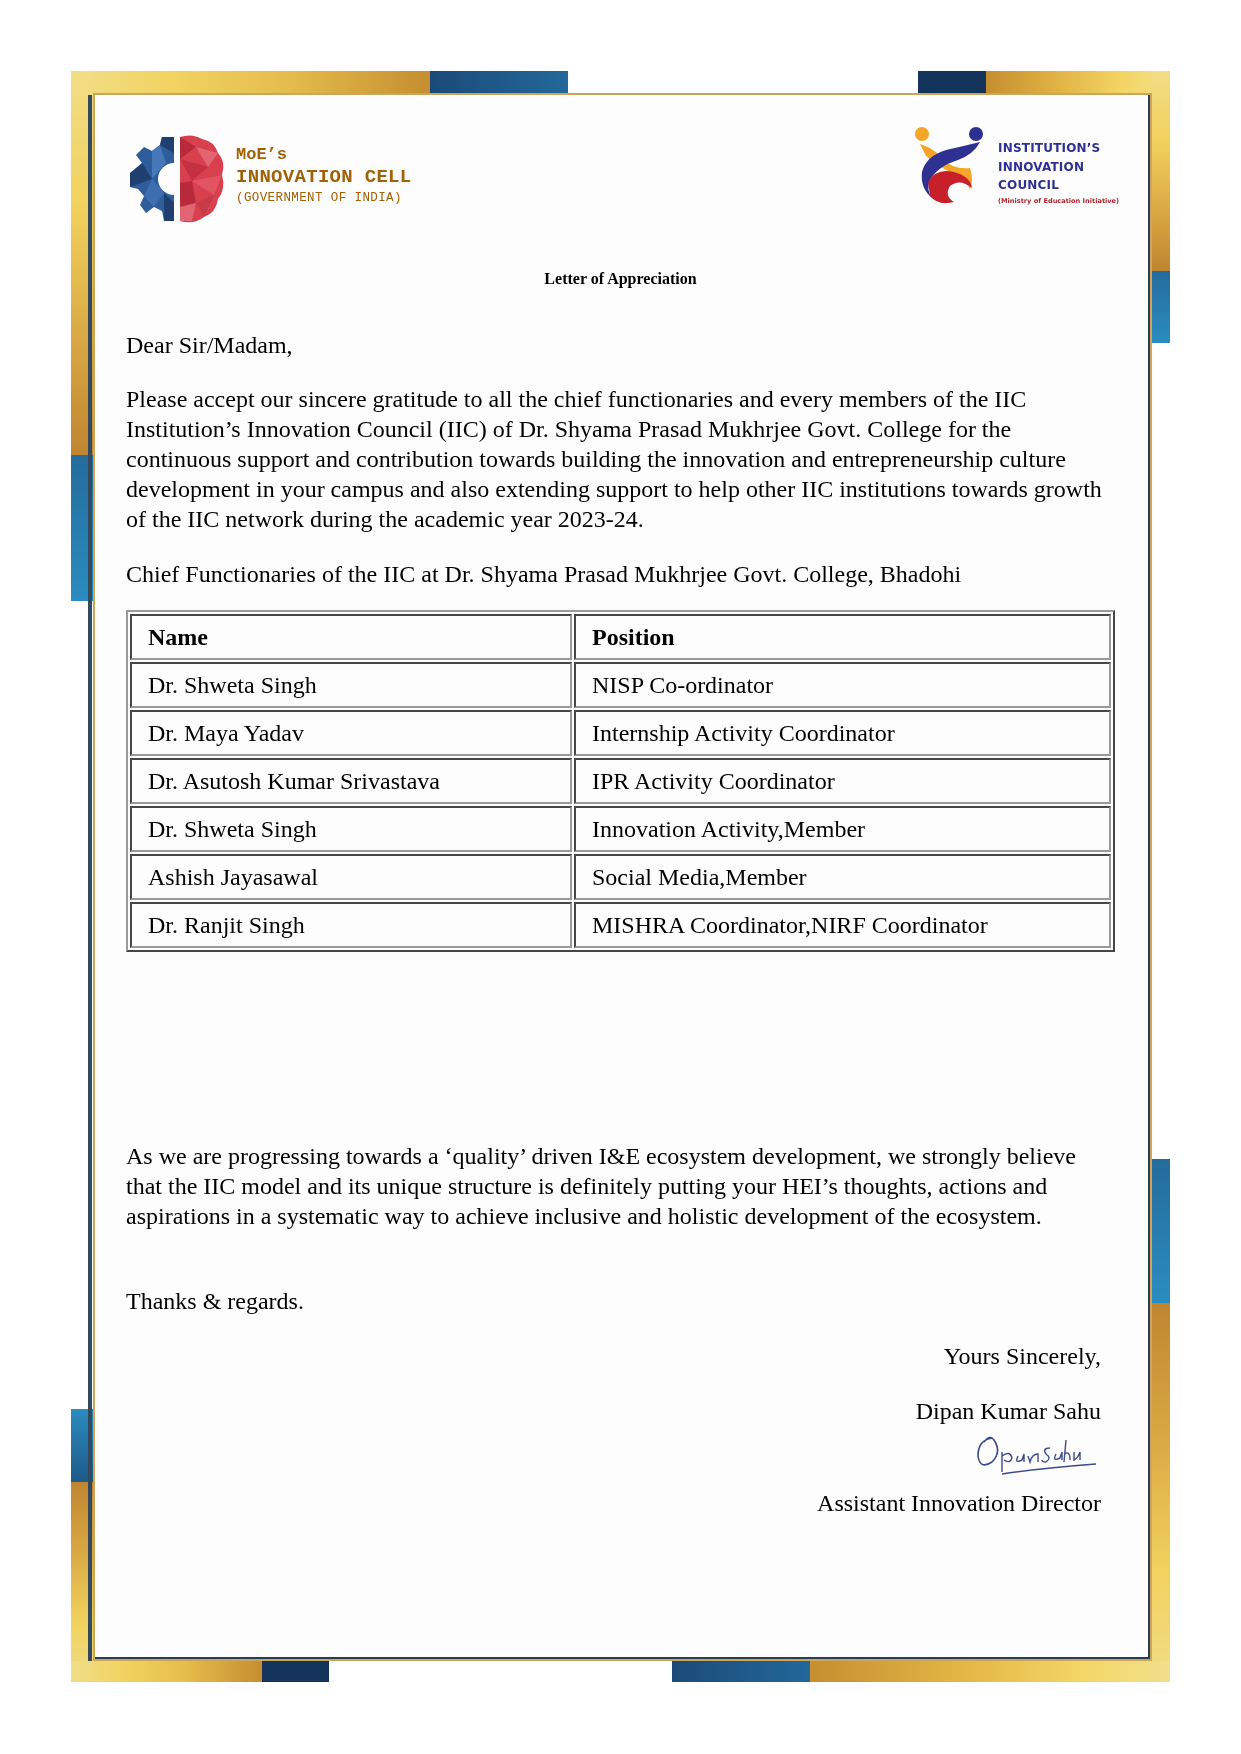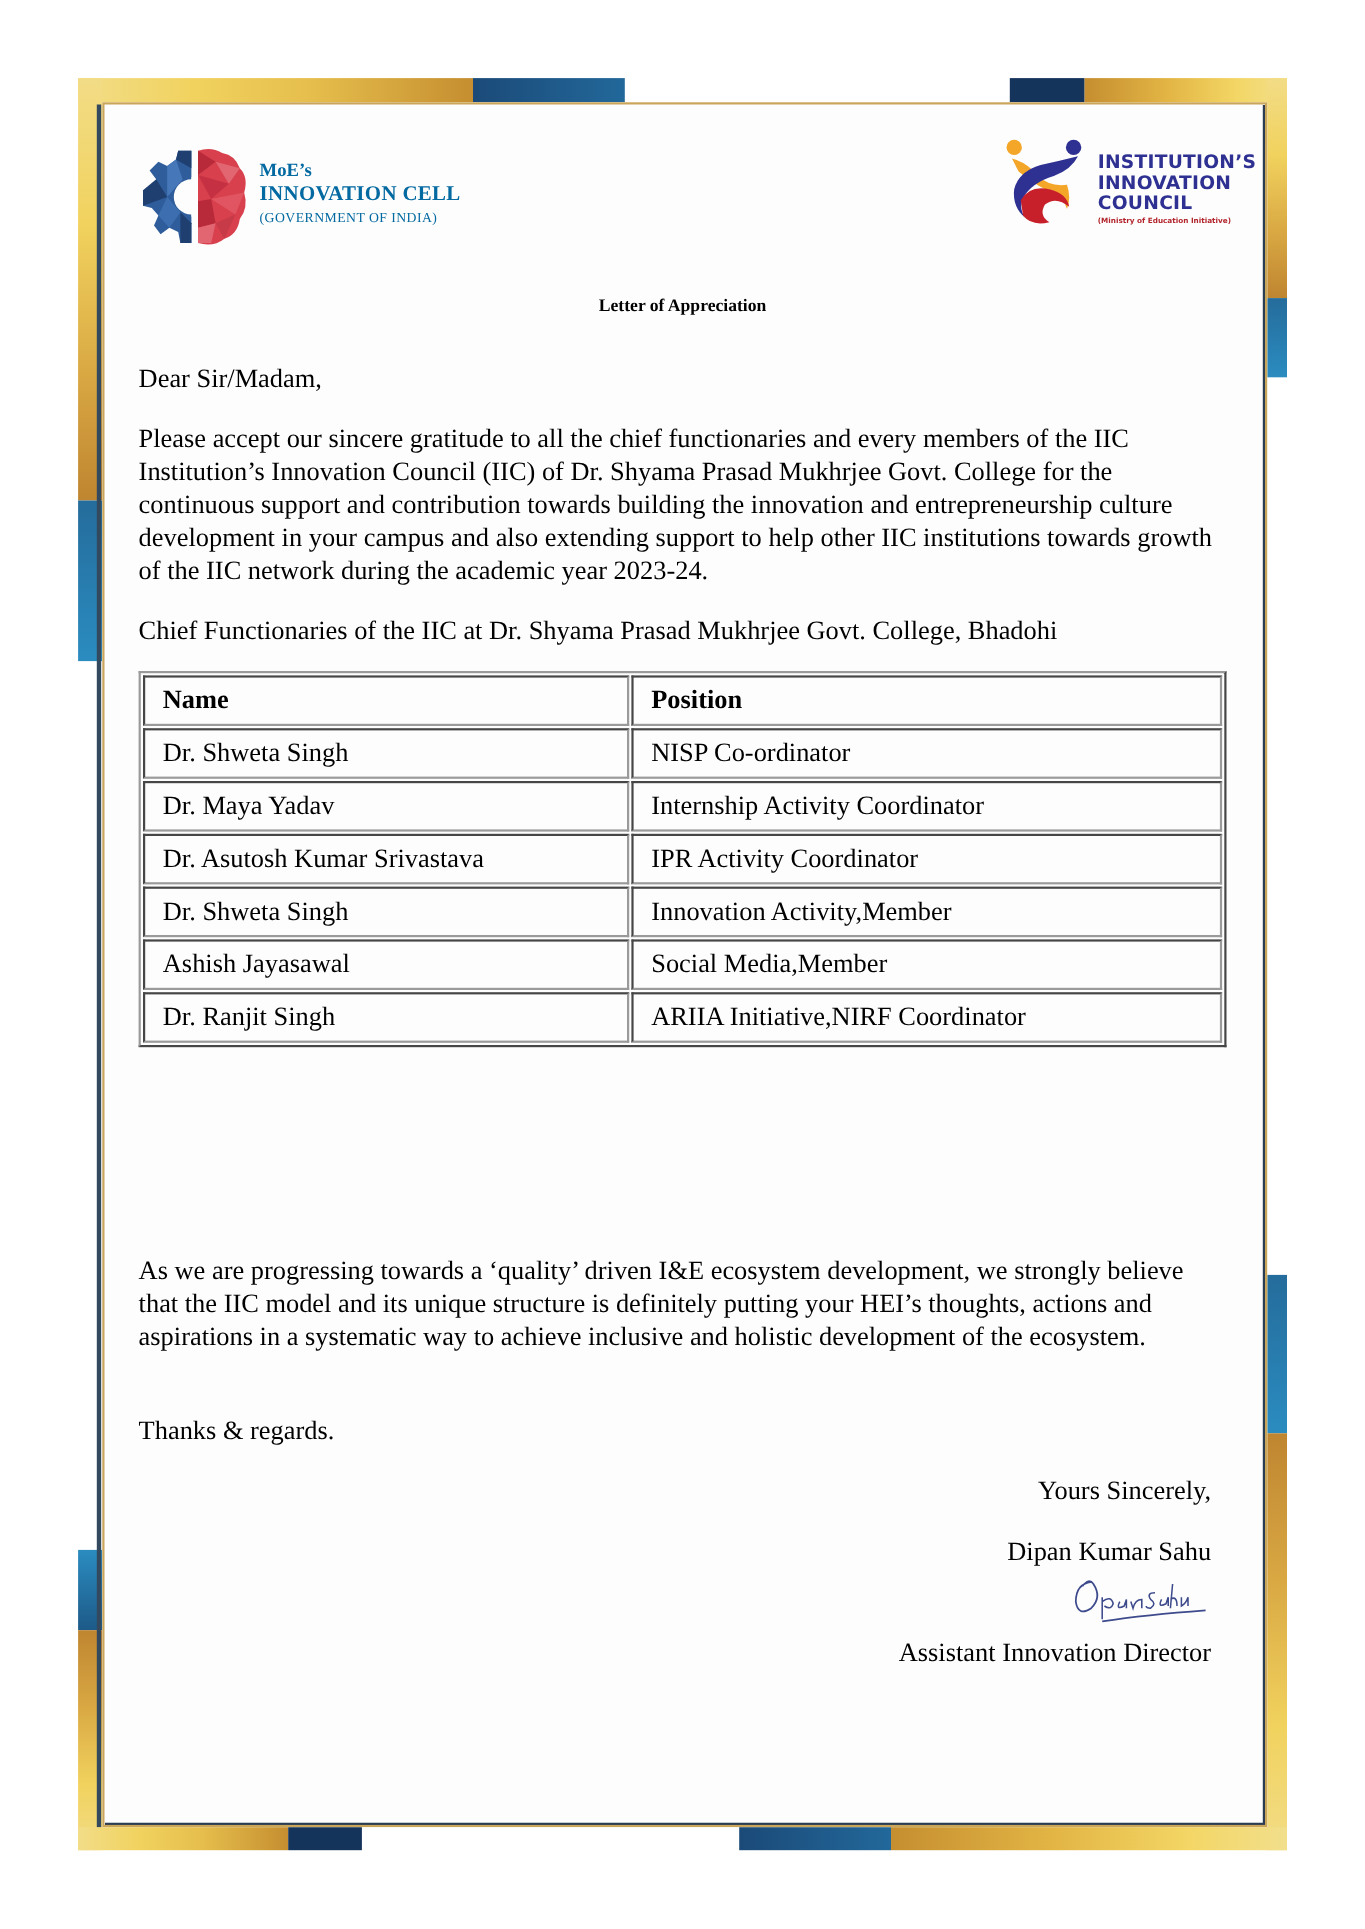--- a/index.html
+++ b/index.html
@@ -24,29 +24,29 @@
       background: #fdfdfd;
       border: 2px solid #c9a65a;
       box-shadow: -2px -2px 0 0 #2b3d52 inset;
       box-sizing: border-box;
     }
     .panel-edge-left { position: absolute; left: 88px; top: 95px; width: 4px; height: 1566px; background: #334a5e; }
 
     
     .moe-logo { position: absolute; left: 130px; top: 133px; width: 300px; height: 92px; }
     .moe-mark { position: absolute; left: 0; top: 0; width: 96px; height: 92px; }
-    .moe-text { position: absolute; left: 106px; top: 12px; font-family: Liberation Serif, serif; color: #0369a1; }
+    .moe-text { position: absolute; left: 106px; top: 12px; font-family: Liberation Mono, monospace; color: #a16207; }
     .moe-l1 { font-size: 17px; font-weight: bold; line-height: 20px; }
     .moe-l2 { font-size: 19px; font-weight: bold; line-height: 24px; letter-spacing: 0.3px; }
     .moe-l3 { font-size: 12.5px; line-height: 18px; letter-spacing: 0.4px; }
 
     .iic-logo { position: absolute; left: 914px; top: 126px; width: 210px; height: 80px; }
     .iic-mark { position: absolute; left: 0; top: 0; width: 72px; height: 80px; }
     .iic-text { position: absolute; left: 84px; top: 13px; font-family: "DejaVu Sans", sans-serif; color: #2e3192; }
-    .iic-l { font-size: 17px; font-weight: bold; line-height: 18.5px; letter-spacing: 0.2px; }
+    .iic-l { font-size: 12px; font-weight: bold; line-height: 18.5px; letter-spacing: 0.2px; }
     .iic-sub { font-size: 6.6px; font-weight: bold; color: #b3262d; line-height: 12px; white-space: nowrap; }
 
     
     .content { position: absolute; left: 126px; width: 989px; font-size: 24px; line-height: 30px; }
     .title { position: absolute; left: 126px; width: 989px; top: 264px; text-align: center; font-weight: bold; font-size: 16px; line-height: 30px; }
     .salutation { top: 330px; }
     .para1 { top: 384px; }
     .chief-line { top: 559px; }
 
     table.members {
@@ -177,21 +177,21 @@
     <tr>
       <td>Dr. Shweta Singh</td>
       <td>Innovation Activity,Member</td>
     </tr>
     <tr>
       <td>Ashish Jayasawal</td>
       <td>Social Media,Member</td>
     </tr>
     <tr>
       <td>Dr. Ranjit Singh</td>
-      <td>ARIIA Initiative,NIRF Coordinator</td>
+      <td>MISHRA Coordinator,NIRF Coordinator</td>
     </tr>
   </tbody>
 </table>
 
 <div class="content para2">As we are progressing towards a ‘quality’ driven I&amp;E ecosystem development, we strongly believe that the IIC model and its unique structure is definitely putting your HEI’s thoughts, actions and aspirations in a systematic way to achieve inclusive and holistic development of the ecosystem.</div>
 
 <div class="content thanks">Thanks &amp; regards.</div>
 
 <div class="sign yours">Yours Sincerely,</div>
 <div class="sign signer">Dipan Kumar Sahu</div>

